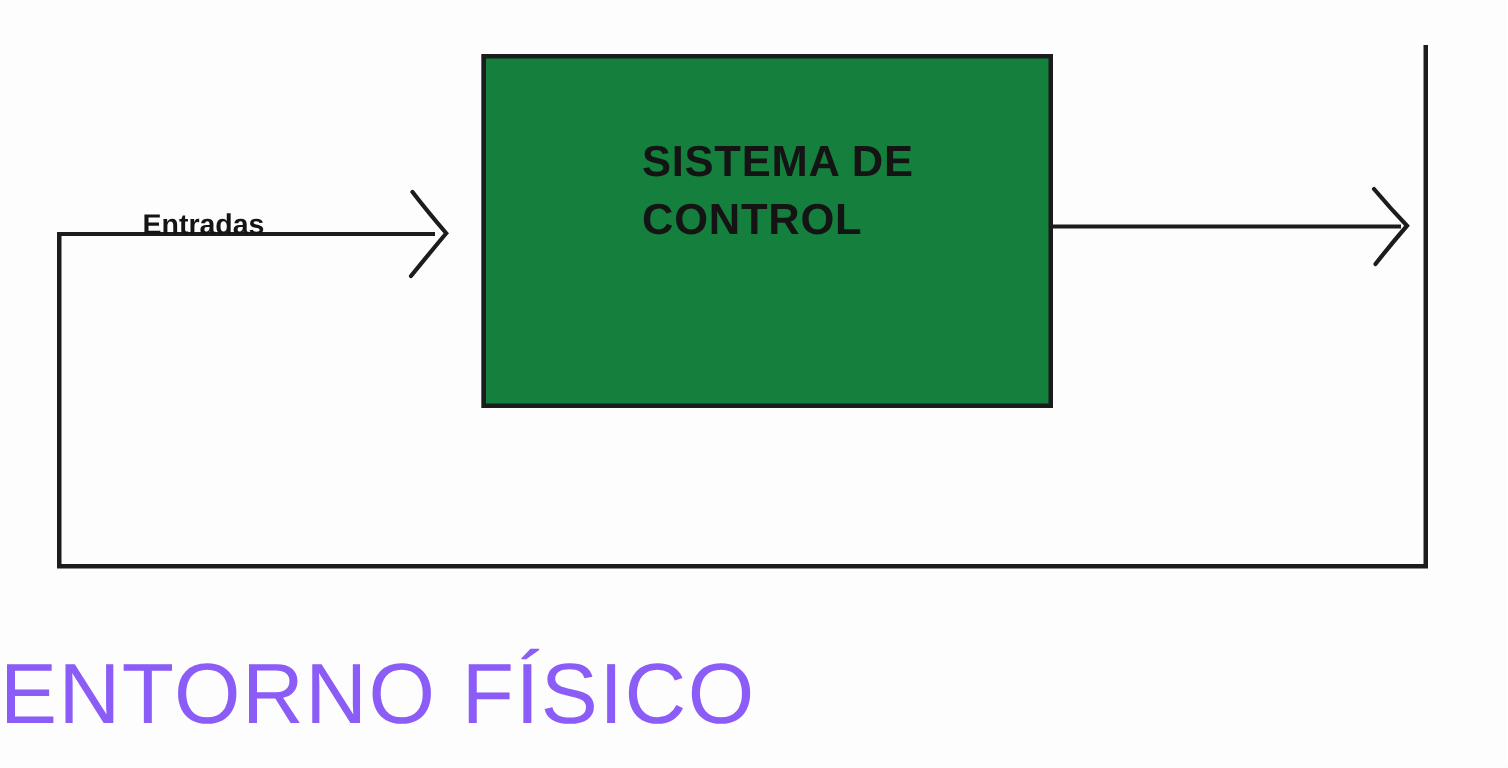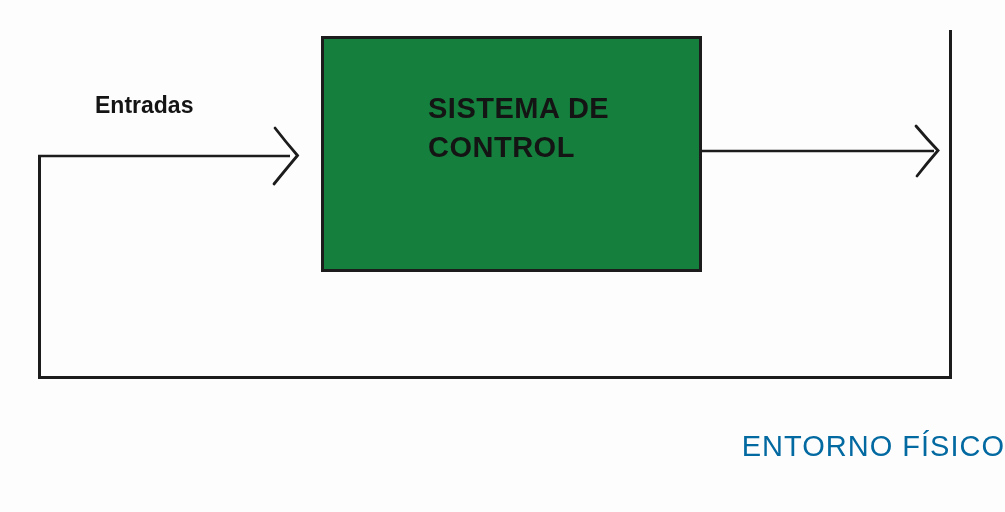--- a/index.html
+++ b/index.html
@@ -42,42 +42,43 @@
     top: 50px;
     font-size: 29px;
     font-weight: bold;
     color: #141414;
     line-height: 39px;
     letter-spacing: 0.5px;
     white-space: pre-line;
   }
   .flow-label {
     position: absolute;
-    font-size: 23px;
+    font-size: 19px;
     font-weight: bold;
     color: #141414;
     white-space: nowrap;
+    margin-top: 48px;
   }
   .flow-label.entradas {
     left: 95px;
     top: 92px;
   }
   .flow-label.salida {
     left: 762px;
     top: 94px;
   }
   .environment-label {
     position: absolute;
     left: 0;
     right: 0;
     top: 430px;
-    text-align: right;
-    font-size: 29px;
+    text-align: left;
+    font-size: 57px;
     font-weight: 400;
-    color: #0369a1;
+    color: #8b5cf6;
     letter-spacing: 1px;
     white-space: nowrap;
   }
 </style>
 </head>
 <body>
 
 <div class="stage">
 
   <svg class="lines-svg" viewBox="0 0 1005 512">

